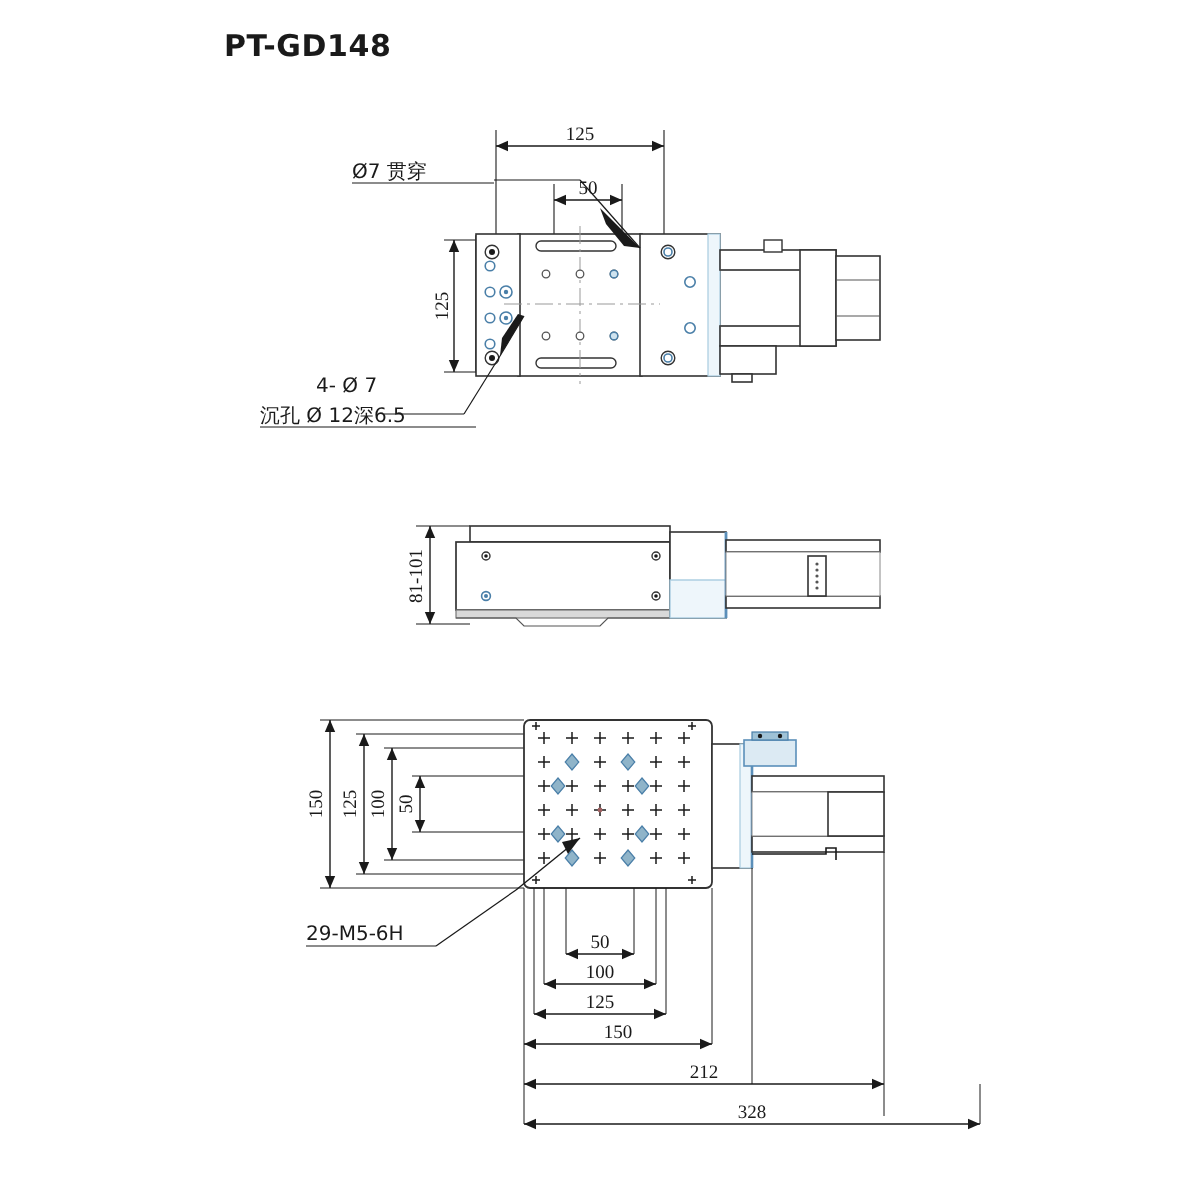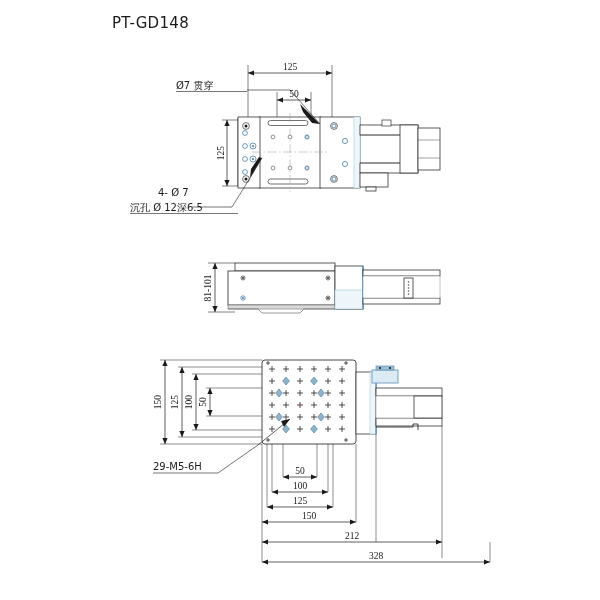--- a/index.html
+++ b/index.html
@@ -19,21 +19,21 @@
     left: 0; top: 0;
     width: 600px;
     height: 600px;
     background: #ffffff;
   }
   #title {
     position: absolute;
     left: 112px;
     top: 14px;
     font-family: "DejaVu Sans", "Liberation Sans", sans-serif;
-    font-weight: normal;
+    font-weight: bold;
     font-size: 15px;
     letter-spacing: 0.3px;
     color: #1a1a1a;
     white-space: nowrap;
   }
   svg#drawing {
     position: absolute;
     left: 0; top: 0;
     width: 600px;
     height: 600px;

